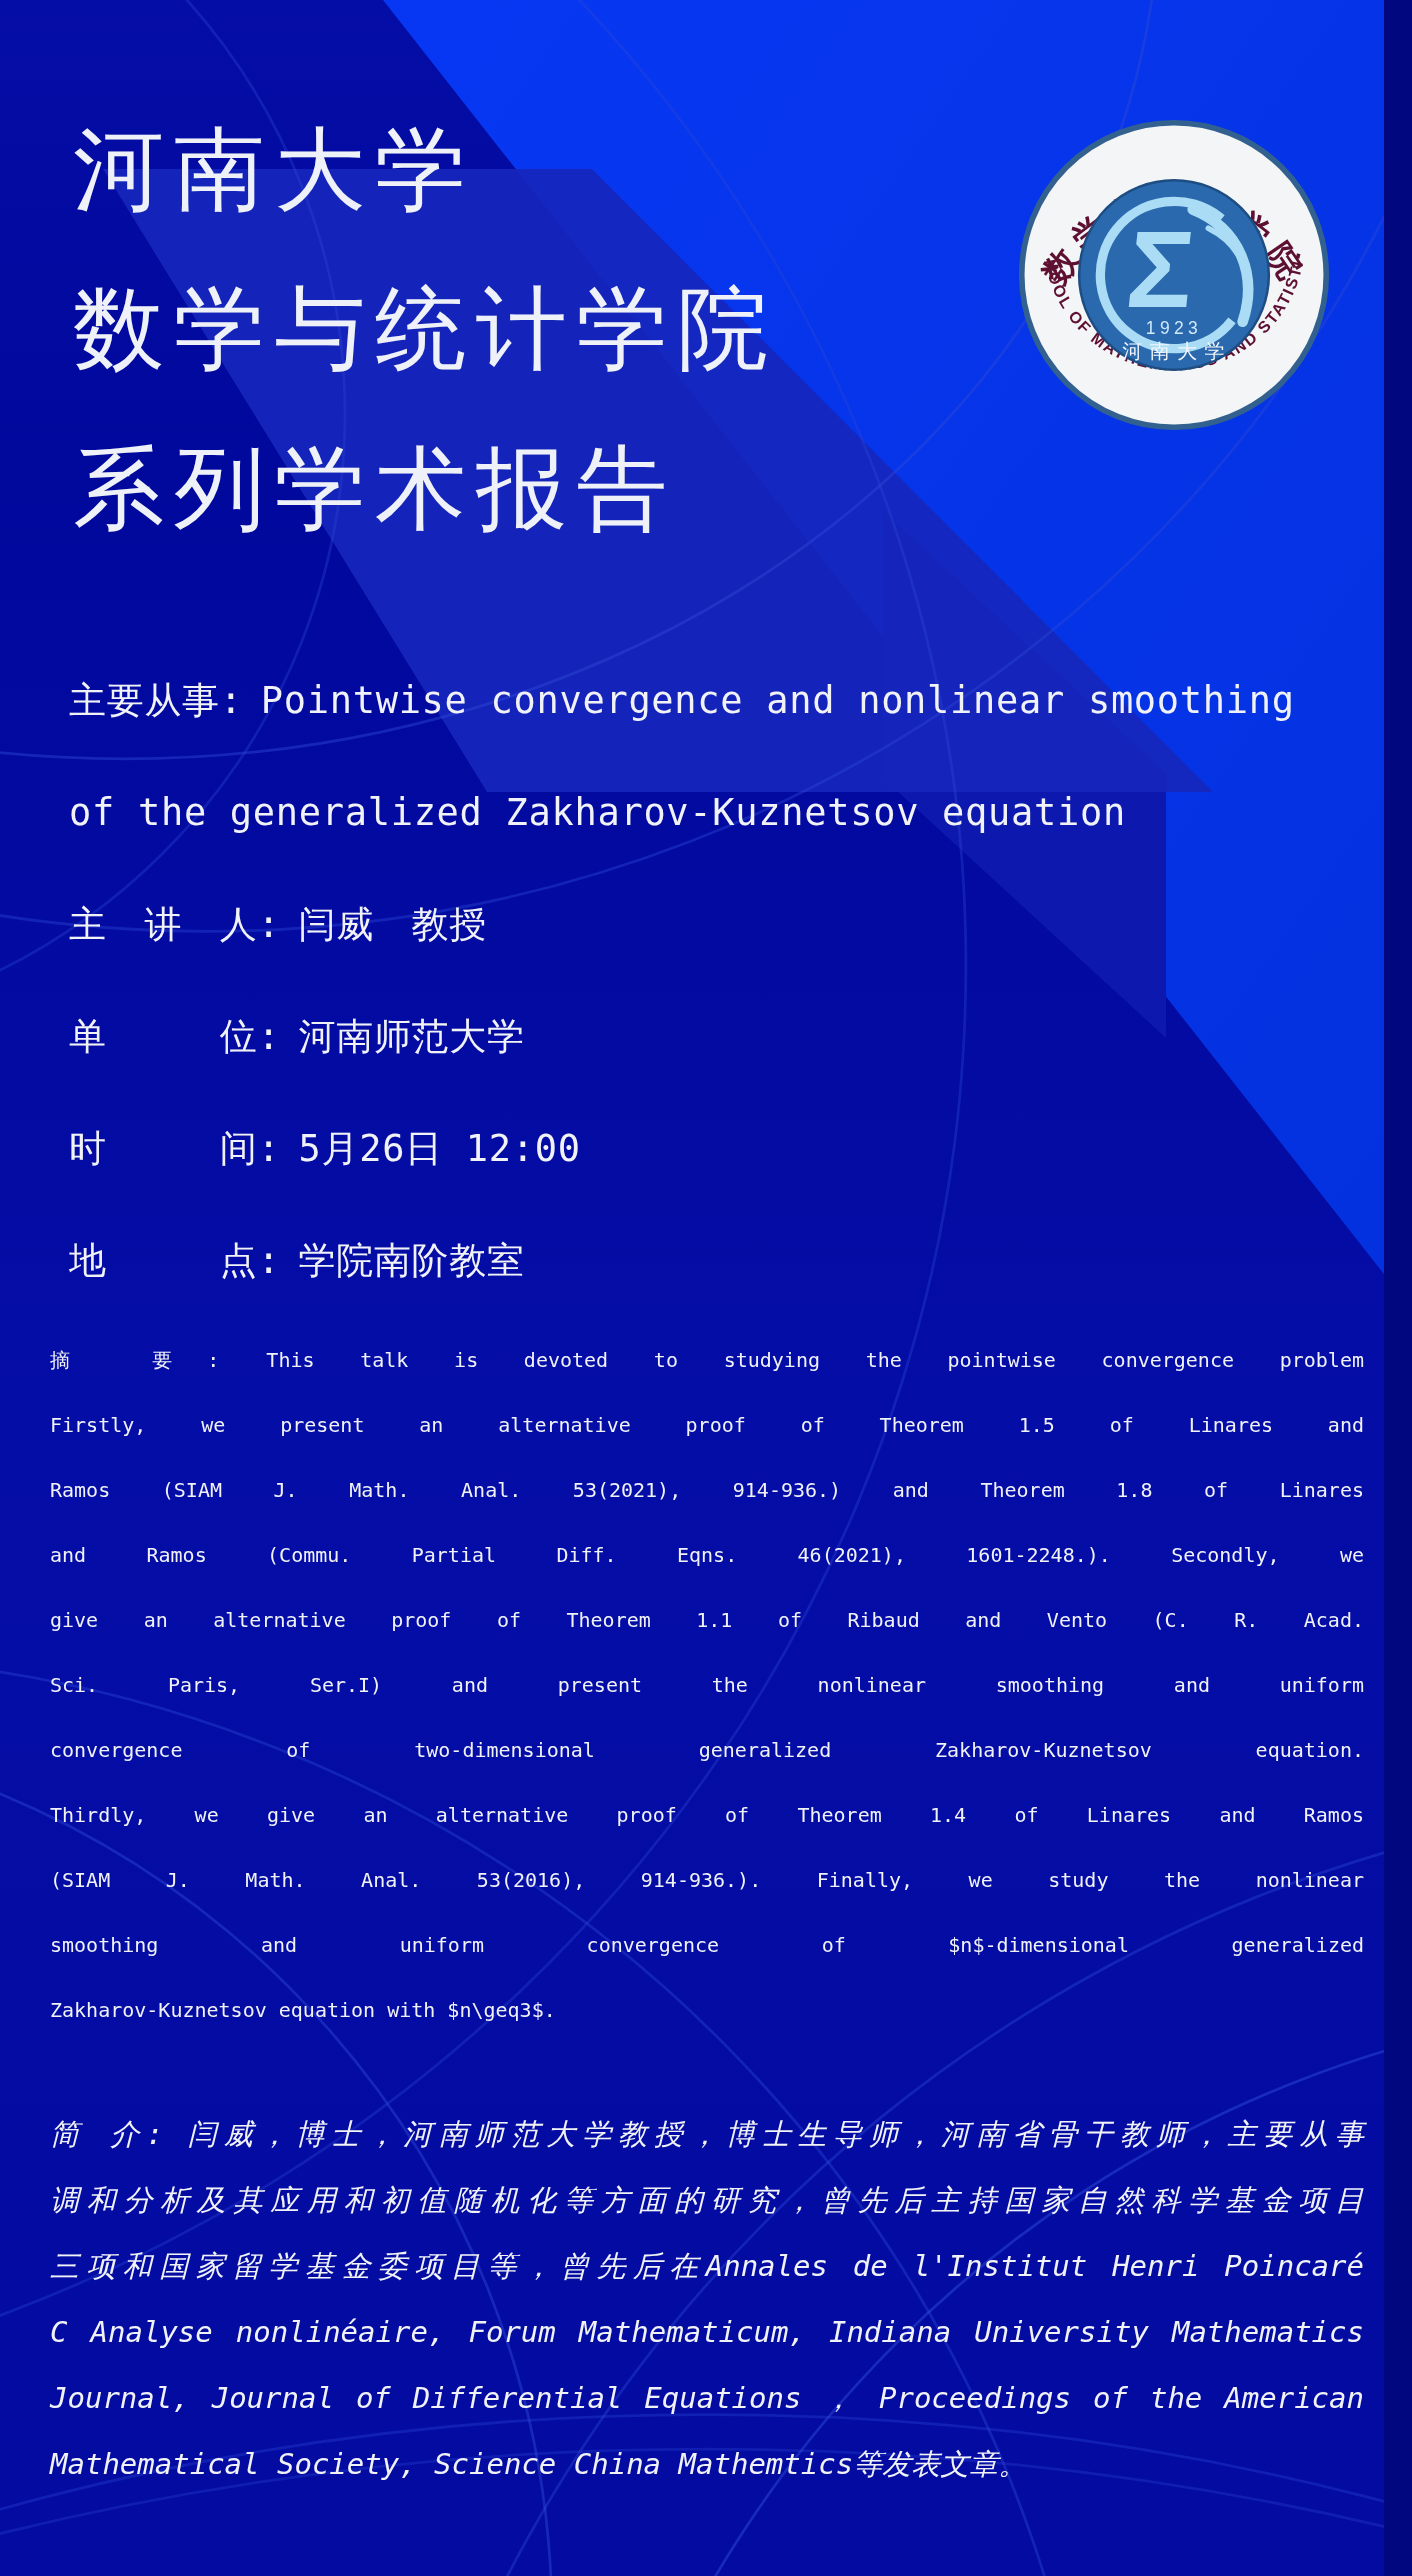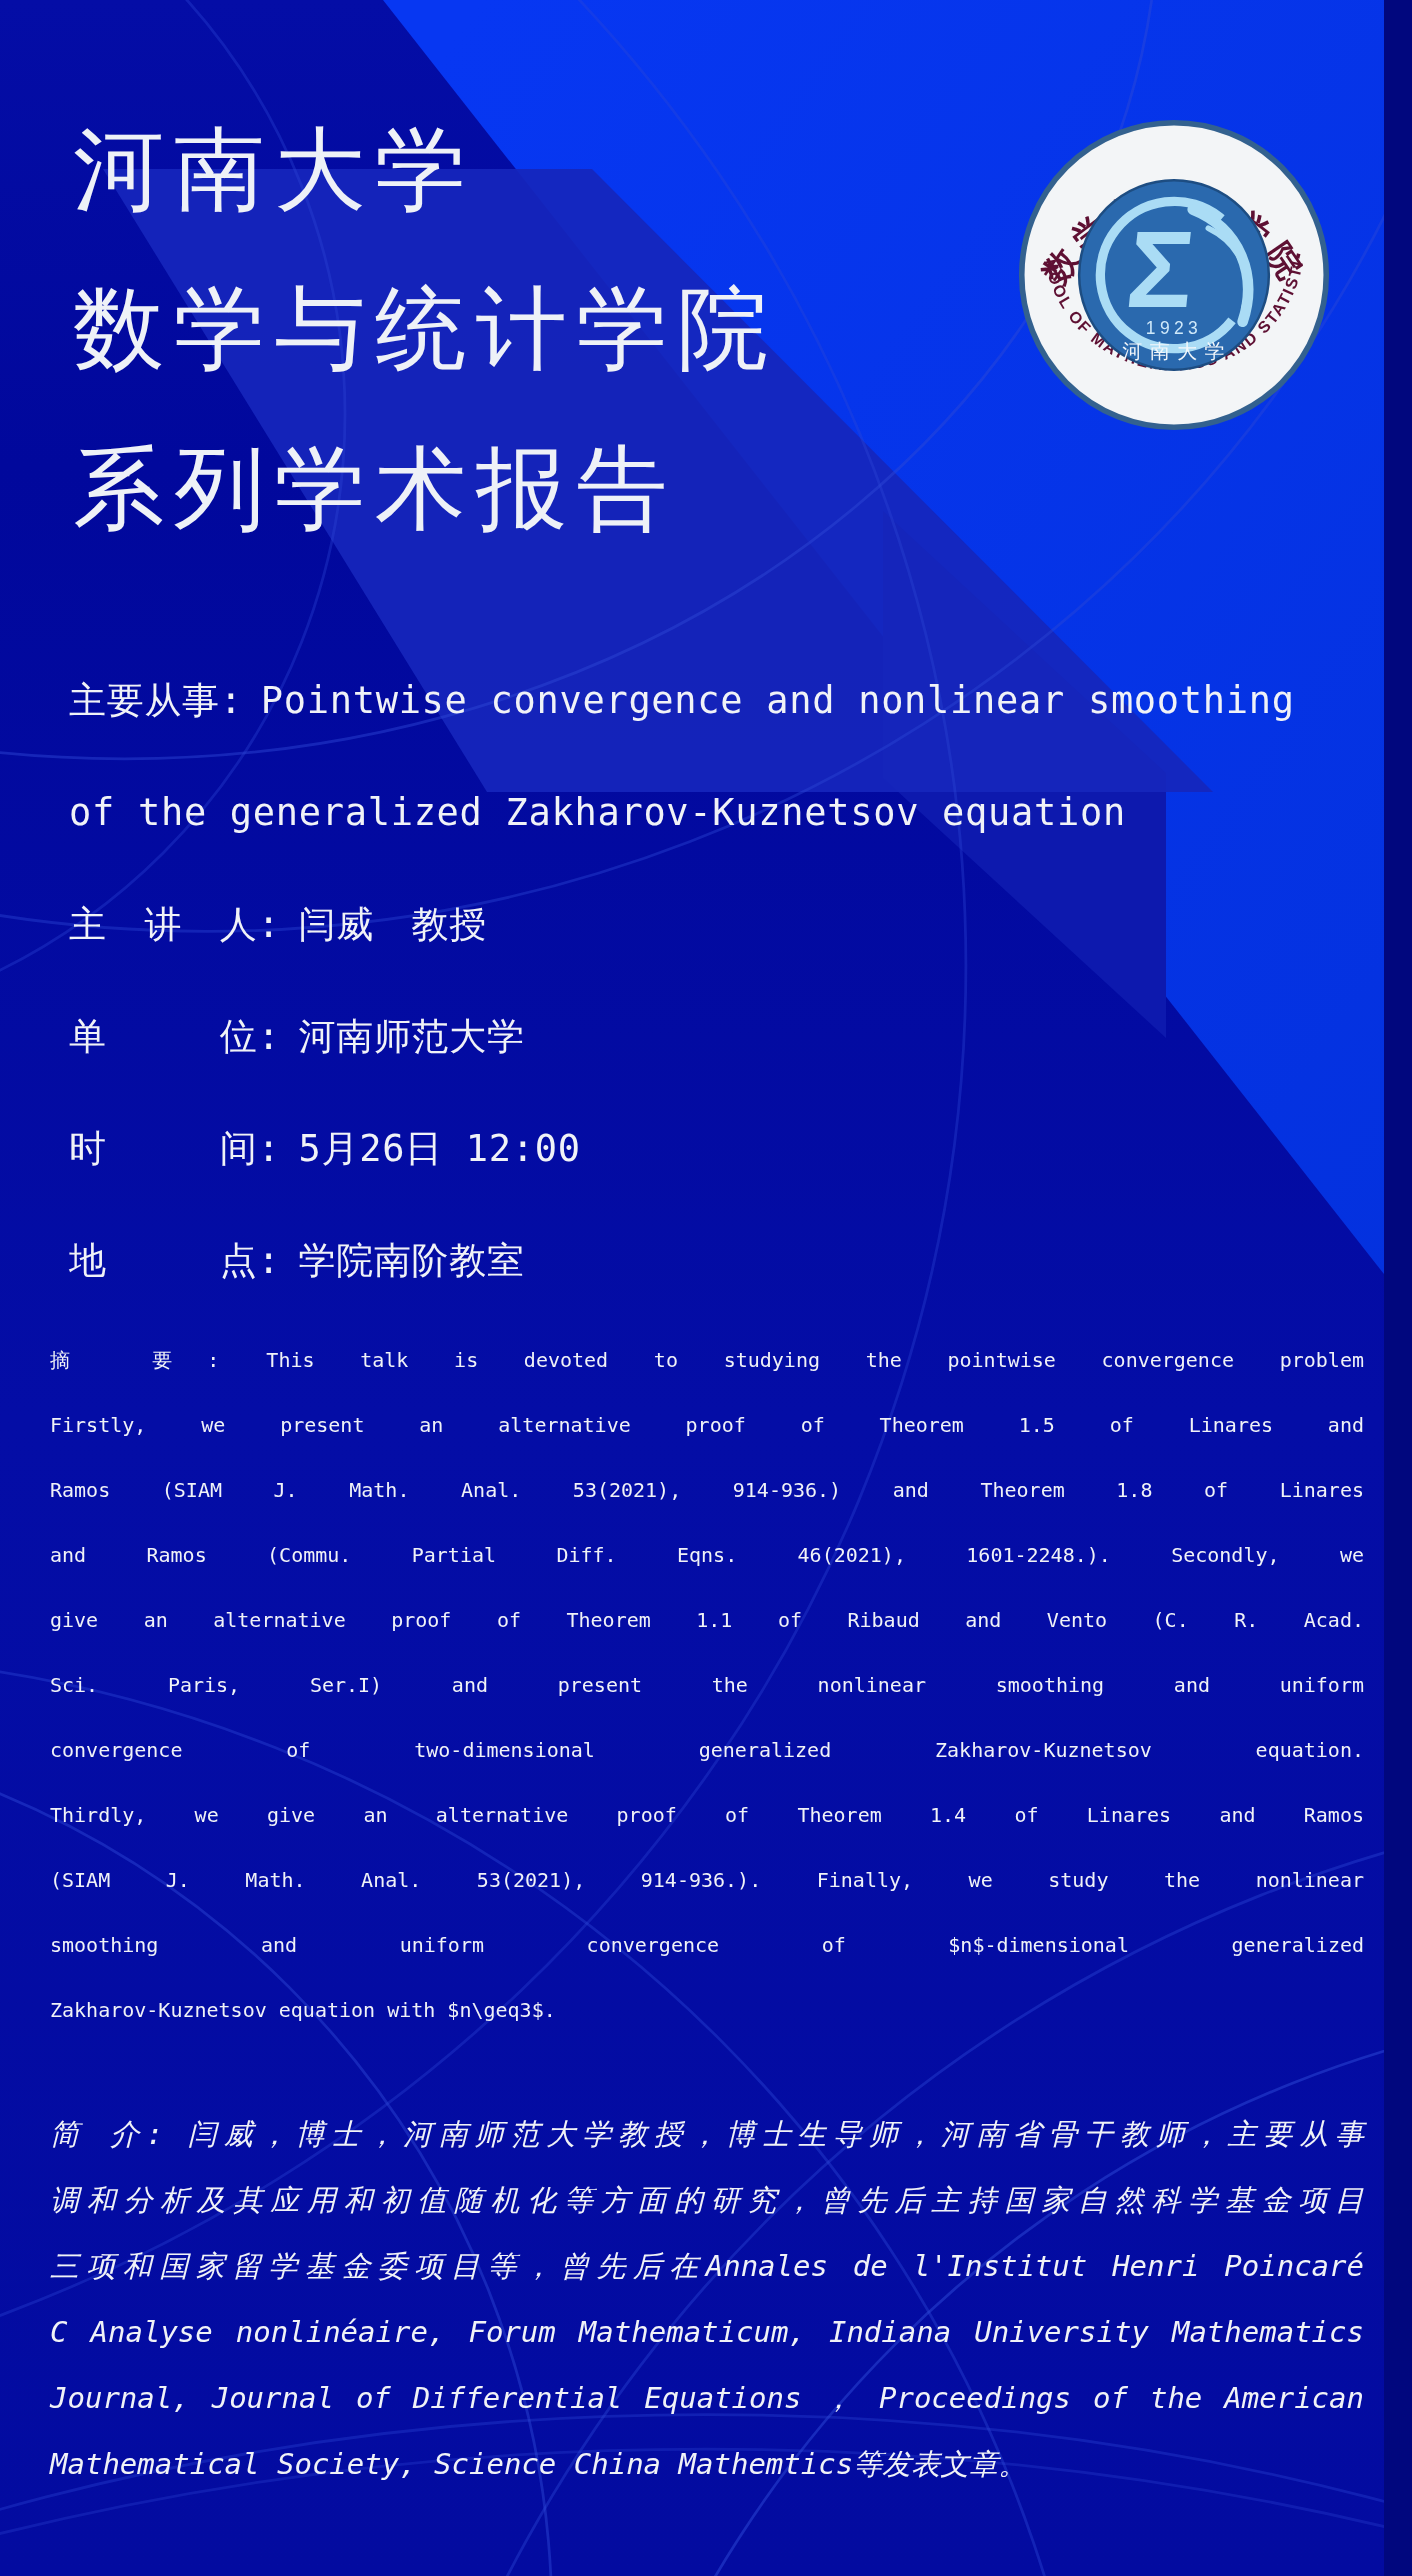--- a/index.html
+++ b/index.html
@@ -114,21 +114,21 @@
     <div class="a-line">
       <span class="lbl">摘 要:</span> <span>This talk is devoted to studying the pointwise convergence problem</span>
     </div>
     <div class="a-line">Firstly, we present an alternative proof of Theorem 1.5 of Linares and</div>
     <div class="a-line">Ramos (SIAM J. Math. Anal. 53(2021), 914-936.) and Theorem 1.8 of Linares</div>
     <div class="a-line">and Ramos (Commu. Partial Diff. Eqns. 46(2021), 1601-2248.). Secondly, we</div>
     <div class="a-line">give an alternative proof of Theorem 1.1 of Ribaud and Vento (C. R. Acad.</div>
     <div class="a-line">Sci. Paris, Ser.I) and present the nonlinear smoothing and uniform</div>
     <div class="a-line">convergence of two-dimensional generalized Zakharov-Kuznetsov equation.</div>
     <div class="a-line">Thirdly, we give an alternative proof of Theorem 1.4 of Linares and Ramos</div>
-    <div class="a-line">(SIAM J. Math. Anal. 53(2021), 914-936.). Finally, we study the nonlinear</div>
+    <div class="a-line">(SIAM J. Math. Anal. 53(2016), 914-936.). Finally, we study the nonlinear</div>
     <div class="a-line">smoothing and uniform convergence of $n$-dimensional generalized</div>
     <div class="a-line no-just">Zakharov-Kuznetsov equation with $n\geq3$.</div>
   </div>
 
   <div id="bio">
     <div class="b-line">
       <span class="lbl">简 介:</span> <span>闫威，博士，河南师范大学教授，博士生导师，河南省骨干教师，主要从事</span>
     </div>
     <div class="b-line">调和分析及其应用和初值随机化等方面的研究，曾先后主持国家自然科学基金项目</div>
     <div class="b-line">三项和国家留学基金委项目等，曾先后在Annales de l'Institut Henri Poincaré</div>

